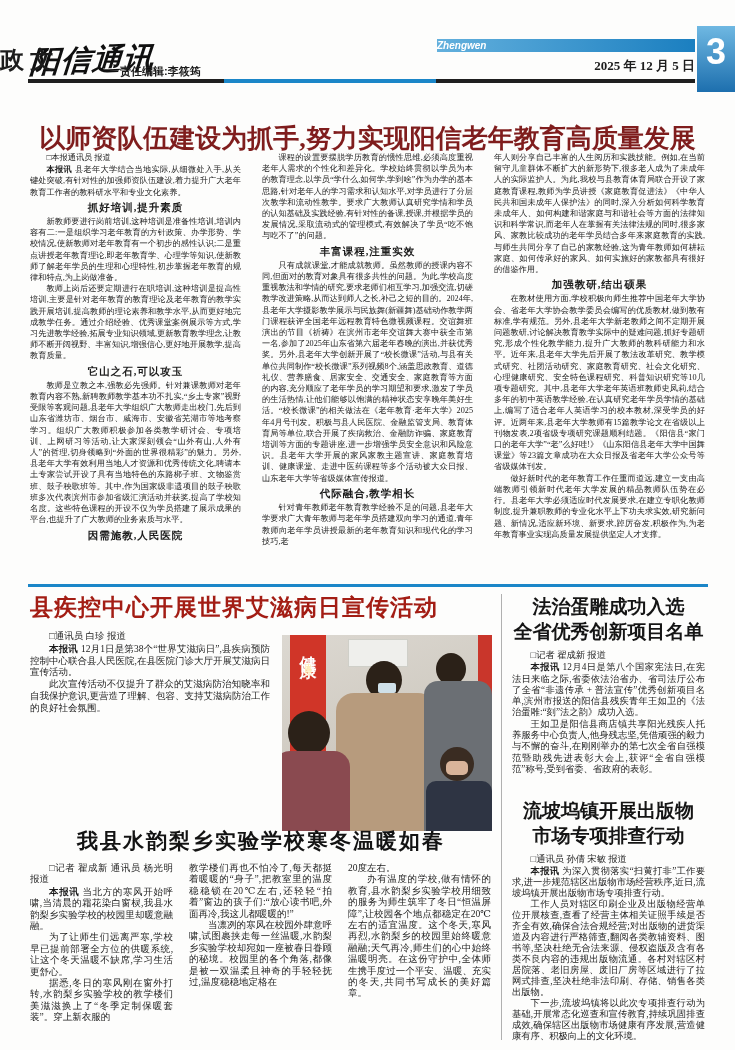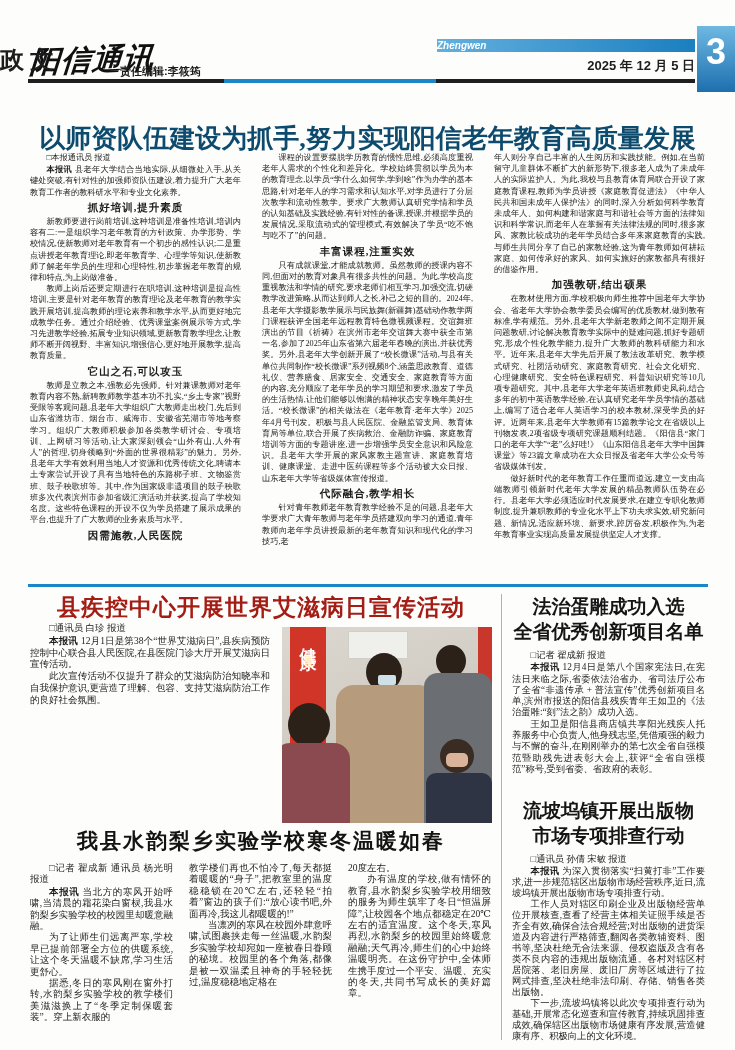--- a/index.html
+++ b/index.html
@@ -9,43 +9,43 @@
   .masthead{position:absolute;left:30px;top:40px;font-size:30px;font-weight:bold;font-style:italic;
             letter-spacing:1px;color:#101010;transform:skewX(-6deg) rotate(-2deg);font-family:"Liberation Serif",serif;}
   .editor{position:absolute;left:120px;top:64px;font-size:11px;font-weight:bold;font-family:"Liberation Sans",sans-serif;}
   .section-title{position:absolute;left:0;top:44px;width:735px;font-size:24px;font-weight:900;
                  letter-spacing:6px;font-family:"Liberation Sans",sans-serif;}
   .zw-bar{position:absolute;left:437px;top:39px;width:258px;height:13px;
           background:linear-gradient(90deg,#63b0dd,#1b7fc0);}
   .zw-text{color:#fff;font-size:10px;font-weight:bold;font-style:italic;line-height:13px;
            font-family:"Liberation Sans",sans-serif;display:block;}
   .page-date{position:absolute;left:437px;top:57px;width:258px;text-align:right;font-size:13px;font-weight:bold;
-             font-family:Liberation Sans, sans-serif;}
+             font-family:Liberation Serif, serif;}
   .page-badge{position:absolute;left:697px;top:26px;width:38px;height:66px;
               background:linear-gradient(180deg,#6fb8e2,#1d6fae);color:#fff;text-align:center;
               font-size:36px;font-weight:bold;line-height:52px;font-family:"Liberation Sans",sans-serif;}
   .rule-dark{position:absolute;left:28px;top:79px;width:667px;height:4px;background:#1f1f1f;}
   .rule-blue-seg{position:absolute;left:224px;top:79px;width:212px;height:4px;background:#1b86c8;}
   
   .main-headline{position:absolute;left:20px;top:104px;width:695px;text-align:center;
-                 font-size:26px;font-weight:900;color:#0c4a6e;letter-spacing:0px;font-family:"Liberation Serif",serif;}
+                 font-size:26px;font-weight:900;color:#7f1d1d;letter-spacing:0px;font-family:"Liberation Serif",serif;}
   .main-cols{position:absolute;left:30px;top:152px;width:675px;height:432px;display:flex;gap:21px;overflow:hidden;}
   .mcol{width:211px;height:432px;overflow:hidden;font-size:8.2px;line-height:11.2px;text-align:justify;word-break:break-all;}
   .mcol p{margin:0;}
   .para{text-indent:2em;}
   .cont{text-indent:0;}
   .lead b{margin-right:3px;}
   .mhead{font-size:10.5px;font-weight:bold;text-align:center;margin:4px 0 3px;letter-spacing:1px;}
   .byline{text-indent:2em;margin-bottom:1px !important;}
   
   .divider-blue{position:absolute;left:28px;top:584px;width:680px;height:3px;background:#1b86c8;}
   .vrule{position:absolute;left:501px;top:594px;width:1px;height:446px;background:#b0b0b0;}
   
   .aids{position:absolute;left:30px;top:592px;width:462px;}
-  .aids-headline{text-align:center;font-size:23px;font-weight:900;color:#a31d14;letter-spacing:1px;margin:0 0 0;}
+  .aids-headline{font-size:23px;font-weight:900;color:#a31d14;letter-spacing:1px;margin:0 0 8px;}
   .aids-row{display:flex;gap:12px;}
   .aids-text{width:240px;height:204px;overflow:hidden;font-size:9.5px;line-height:11.8px;text-align:justify;word-break:break-all;}
   .aids-text p{margin:0;}
   
   .photo{position:relative;width:210px;height:196px;overflow:hidden;margin-top:4px;
          background:linear-gradient(160deg,#dcd8d1,#c3bdb2);}
   .ph-poster{position:absolute;left:66px;top:4px;width:58px;height:26px;background:#efefec;border:1px solid #cfcfc8;}
   .ph-banner-left{position:absolute;left:8px;top:0;width:36px;height:148px;background:#d03528;display:flex;
                   flex-direction:column;align-items:center;padding-top:8px;}
   .ph-banner-t1{writing-mode:vertical-rl;color:#fff;font-weight:bold;font-size:17px;letter-spacing:5px;font-family:"Liberation Sans",sans-serif;}

